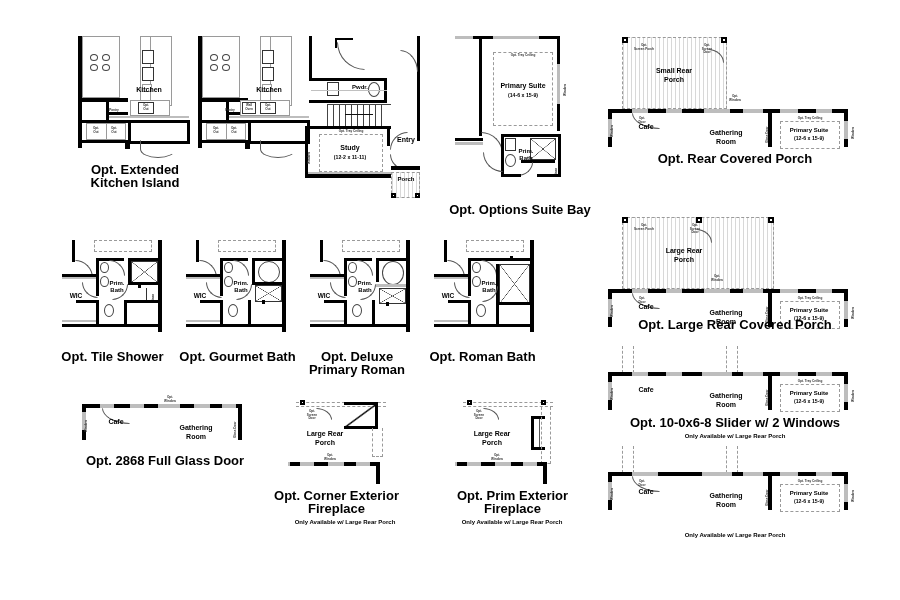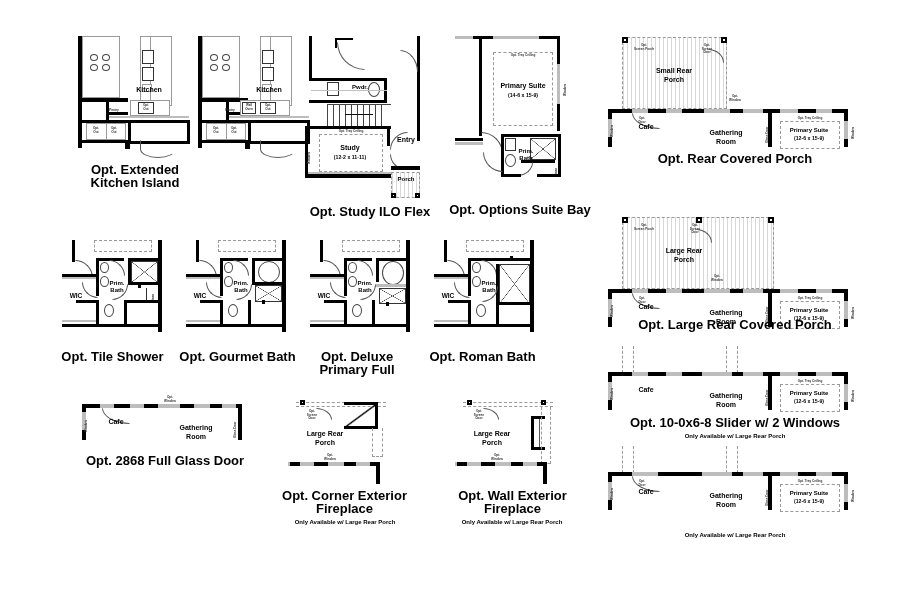--- a/index.html
+++ b/index.html
@@ -186,23 +186,20 @@
   <div class="arc" style="left:85px;top:96px;width:18px;height:18px;border-color:#555 transparent transparent #555;border-radius:100% 0 0 0;"></div>
   <div class="arc" style="left:85px;top:118px;width:16px;height:16px;border-color:transparent transparent #555 #555;border-radius:0 0 0 100%;"></div>
   <div class="rm" style="left:78px;top:100px;width:46px;">Entry</div>
 
   <div class="w" style="left:86px;top:130px;width:29px;height:4px;"></div>
   <div class="porchhatch" style="left:86px;top:136px;width:29px;height:26px;"></div>
   <div class="postk" style="left:86px;top:157px;width:5px;height:5px;"></div>
   <div class="postk" style="left:110px;top:157px;width:5px;height:5px;"></div>
   <div class="rmb" style="left:80px;top:140px;width:42px;">Porch</div>
 </div>
-<div class="title" style="left:230px;top:205px;width:280px;">
-  <div>Opt. Study ILO Flex</div>
-</div>
 
 <div class="plan" style="left:455px;top:34px;width:135px;height:155px;">
   <div class="gray" style="left:0;top:2px;width:18px;height:3px;"></div>
   <div class="w" style="left:18px;top:2px;width:8px;height:3px;"></div>
   <div class="w" style="left:24px;top:2px;width:3px;height:100px;"></div>
   <div class="w" style="left:27px;top:2px;width:78px;height:3px;"></div>
   <div class="gray" style="left:38px;top:2px;width:46px;height:3px;"></div>
   <div class="w" style="left:102px;top:2px;width:3px;height:95px;"></div>
   <div class="gray" style="left:102px;top:30px;width:3px;height:40px;"></div>
 
@@ -395,21 +392,21 @@
   <div class="w" style="left:0;top:84px;width:96px;height:3px;"></div>
   <div class="gray" style="left:0;top:80px;width:34px;height:2px;"></div>
   <div class="oval" style="left:42px;top:64px;width:10px;height:13px;"></div>
 
   <div class="rm" style="left:0;top:52px;width:28px;font-size:6.5px;">WIC</div>
   <div class="rmb" style="left:40px;top:40px;width:30px;">Prim.</div>
   <div class="rmb" style="left:40px;top:47px;width:30px;">Bath</div>
 </div>
 <div class="title" style="left:282px;top:350px;width:150px;">
   <div>Opt. Deluxe</div>
-  <div>Primary Full</div>
+  <div>Primary Roman</div>
 </div>
 
 <div class="plan" style="left:434px;top:240px;width:110px;height:92px;">
   <div class="w" style="left:10px;top:0;width:3px;height:22px;"></div>
   <div class="dash" style="left:32px;top:0;width:56px;height:10px;"></div>
   <div class="w" style="left:96px;top:0;width:4px;height:92px;"></div>
   <div class="arc" style="left:13px;top:20px;width:18px;height:18px;border-color:#555 #555 transparent transparent;border-radius:0 100% 0 0;"></div>
   <div class="w" style="left:0;top:34px;width:36px;height:3px;"></div>
   <div class="gray" style="left:0;top:37px;width:36px;height:2px;"></div>
 
@@ -542,21 +539,21 @@
 
   <div class="gray" style="left:0;top:64px;width:92px;height:4px;"></div>
   <div class="w" style="left:2px;top:64px;width:10px;height:4px;"></div>
   <div class="w" style="left:26px;top:64px;width:14px;height:4px;"></div>
   <div class="w" style="left:56px;top:64px;width:12px;height:4px;"></div>
   <div class="w" style="left:82px;top:64px;width:10px;height:4px;"></div>
   <div class="tiny" style="left:30px;top:56px;width:24px;">Opt.</div>
   <div class="tiny" style="left:30px;top:59.6px;width:24px;">Window</div>
   <div class="w" style="left:88px;top:64px;width:4px;height:22px;"></div>
 </div>
-<div class="title" style="left:272px;top:489px;width:145px;">
+<div class="title" style="left:264px;top:489px;width:145px;">
   <div>Opt. Corner Exterior</div>
   <div>Fireplace</div>
 </div>
 <div class="sub" style="left:265px;top:518px;width:160px;">Only Available w/ Large Rear Porch</div>
 
 <div class="plan" style="left:455px;top:398px;width:115px;height:85px;">
   <div class="dasht" style="left:8px;top:4px;width:90px;height:1px;"></div>
   <div class="dasht" style="left:8px;top:8px;width:90px;height:1px;"></div>
   <div class="postk" style="left:12px;top:2px;width:5px;height:5px;"></div>
   <div class="postk" style="left:86px;top:2px;width:5px;height:5px;"></div>
@@ -577,21 +574,21 @@
   <div class="gray" style="left:0;top:64px;width:92px;height:4px;"></div>
   <div class="w" style="left:2px;top:64px;width:10px;height:4px;"></div>
   <div class="w" style="left:26px;top:64px;width:14px;height:4px;"></div>
   <div class="w" style="left:56px;top:64px;width:12px;height:4px;"></div>
   <div class="w" style="left:82px;top:64px;width:10px;height:4px;"></div>
   <div class="tiny" style="left:30px;top:56px;width:24px;">Opt.</div>
   <div class="tiny" style="left:30px;top:59.6px;width:24px;">Window</div>
   <div class="w" style="left:88px;top:64px;width:4px;height:22px;"></div>
 </div>
 <div class="title" style="left:440px;top:489px;width:145px;">
-  <div>Opt. Wall Exterior</div>
+  <div>Opt. Prim Exterior</div>
   <div>Fireplace</div>
 </div>
 <div class="sub" style="left:432px;top:518px;width:160px;">Only Available w/ Large Rear Porch</div>
 
 <div class="plan" style="left:608px;top:358px;width:250px;height:58px;">
   <div class="dash" style="left:14px;top:-12px;width:10px;height:26px;border-top:none;"></div>
   <div class="dash" style="left:118px;top:-12px;width:10px;height:26px;border-top:none;"></div>
 
   <div class="w" style="left:0;top:14px;width:240px;height:4px;"></div>
   <div class="gray" style="left:24px;top:14px;width:16px;height:4px;"></div>

